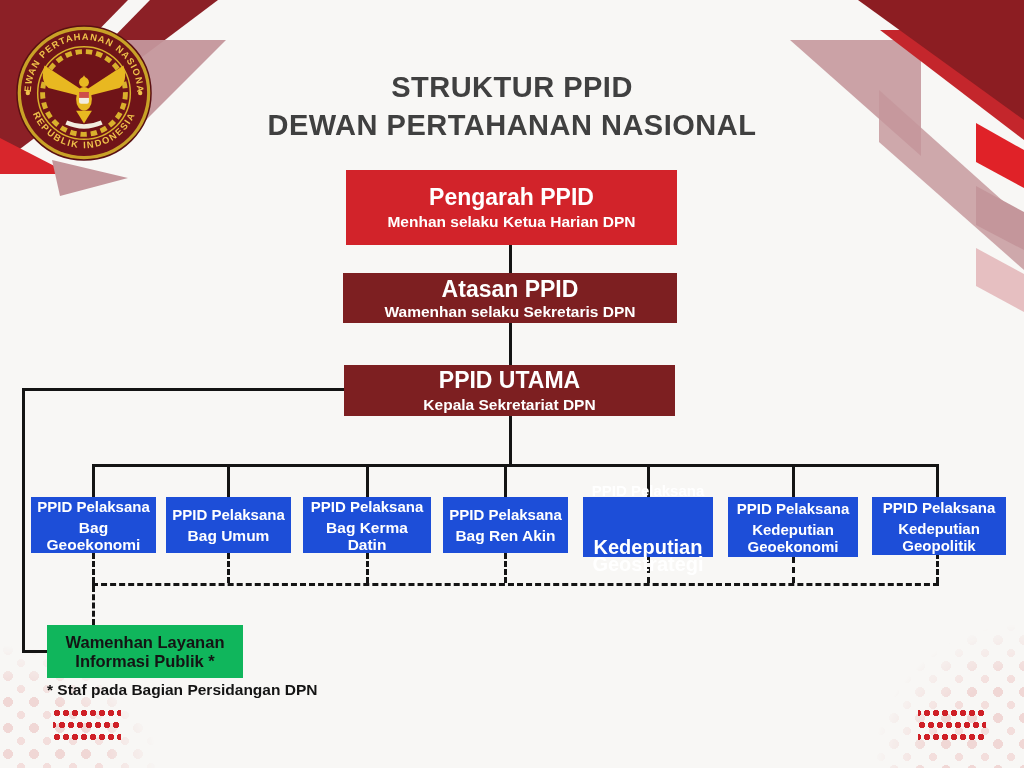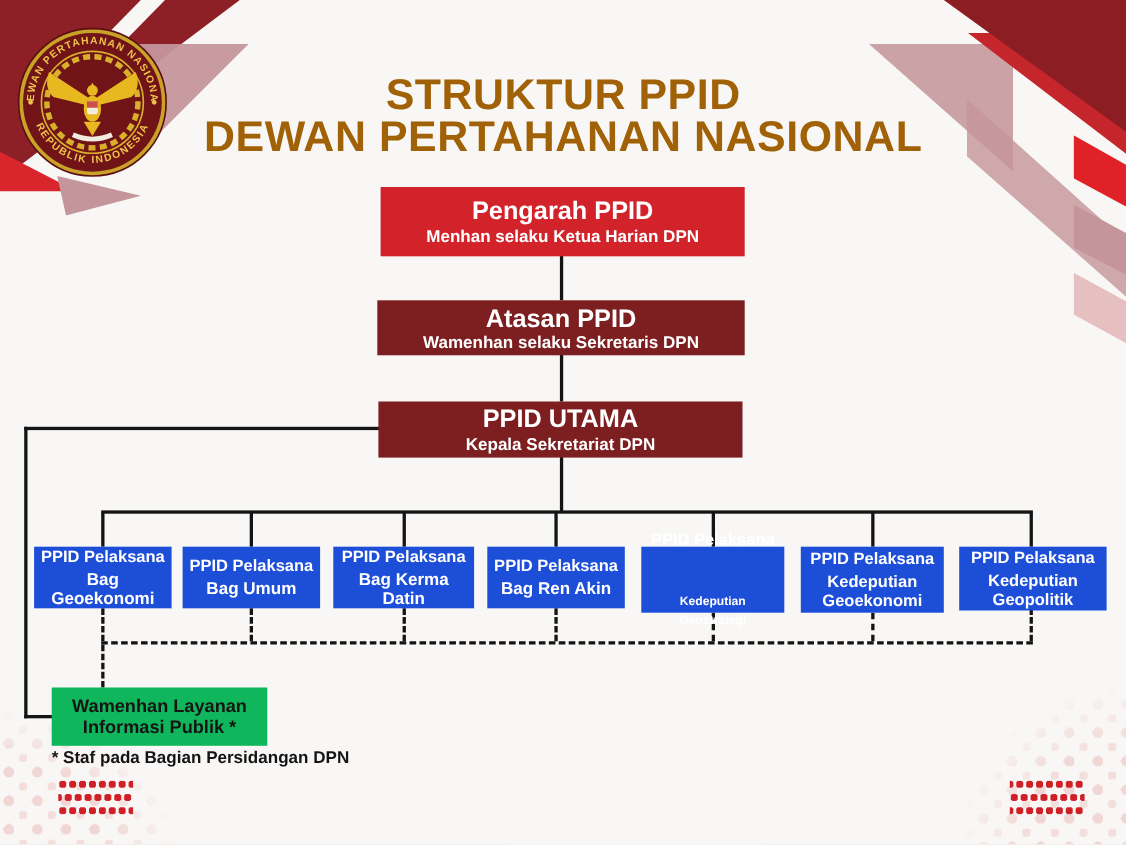--- a/index.html
+++ b/index.html
@@ -34,22 +34,22 @@
     mask-image:radial-gradient(ellipse 210px 200px at 100% 100%,#000 45%,transparent 72%);}
 
   .dotblock{position:absolute; width:68px; height:34px; background-image:
       radial-gradient(circle 3.4px at 4px 4px,#cf2027 97%,transparent 100%),
       radial-gradient(circle 3.4px at 4px 4px,#cf2027 97%,transparent 100%);
     background-size:9px 24px,9px 24px;}
   .db-left{left:53px; top:709px; background-position:0 0,5px 12px;}
   .db-right{left:918px; top:709px; background-position:5px 0,0 12px;}
 
   
-  .page-title{position:absolute; left:0; top:68px; width:100%; text-align:center; color:#a16207;
-    font-weight:800; font-size:39px; line-height:38px; letter-spacing:.5px;}
+  .page-title{position:absolute; left:0; top:68px; width:100%; text-align:center; color:#404040;
+    font-weight:800; font-size:29px; line-height:38px; letter-spacing:.5px;}
 
   
   .node{position:absolute; display:flex; flex-direction:column; justify-content:center; align-items:center;
     text-align:center; color:#fff; box-sizing:border-box;}
   .n-red{background:#d2232a;}
   .n-maroon{background:#7d1f21;}
   .n-blue{background:#1d4ed8;}
   .n-green{background:#10b65c; color:#141414;}
   .nt-big{font-size:23px; font-weight:800; line-height:26px;}
   .nt-sub{font-size:15.5px; font-weight:700; margin-top:3px;}
@@ -144,21 +144,21 @@
   <div class="dv" style="left:92px;top:553px;height:30px;"></div>
   <div class="dv" style="left:227px;top:553px;height:30px;"></div>
   <div class="dv" style="left:366px;top:553px;height:30px;"></div>
   <div class="dv" style="left:504px;top:553px;height:30px;"></div>
   <div class="dv" style="left:647px;top:557px;height:26px;"></div>
   <div class="dv" style="left:792px;top:557px;height:26px;"></div>
   <div class="dv" style="left:936px;top:553px;height:30px;"></div>
   <div class="dh" style="left:92px;top:583px;width:847px;"></div>
   <div class="dv" style="left:92px;top:586px;height:39px;"></div>
 
-  <div class="node n-red" style="left:346px;top:170px;width:331px;height:63px;">
+  <div class="node n-red" style="left:346px;top:170px;width:331px;height:75px;">
     <div class="nt-big">Pengarah PPID</div>
     <div class="nt-sub">Menhan selaku Ketua Harian DPN</div>
   </div>
 
   <div class="node n-maroon" style="left:343px;top:273px;width:334px;height:50px;">
     <div class="nt-big">Atasan PPID</div>
     <div class="nt-sub" style="margin-top:1px;">Wamenhan selaku Sekretaris DPN</div>
   </div>
 
   <div class="node n-maroon" style="left:344px;top:365px;width:331px;height:51px;">
@@ -177,21 +177,21 @@
   <div class="node n-blue bnode" style="left:303px;width:128px;">
     <div class="b-l1">PPID Pelaksana</div>
     <div class="b-l2">Bag Kerma Datin</div>
   </div>
   <div class="node n-blue bnode" style="left:443px;">
     <div class="b-l1">PPID Pelaksana</div>
     <div class="b-l2">Bag Ren Akin</div>
   </div>
   <div class="node n-blue bnode" style="left:583px;width:130px;height:60px;">
     <div class="b-l1">PPID Pelaksana</div>
-    <div class="b-l2" style="font-size:11px;margin-top:40px;">Kedeputian Geostrategi</div>
+    <div class="b-l2" style="font-size:20px;margin-top:40px;">Kedeputian Geostrategi</div>
   </div>
   <div class="node n-blue bnode" style="left:728px;width:130px;height:60px;">
     <div class="b-l1">PPID Pelaksana</div>
     <div class="b-l2" style="font-size:15px;">Kedeputian Geoekonomi</div>
   </div>
   <div class="node n-blue bnode" style="left:872px;width:134px;height:58px;">
     <div class="b-l1">PPID Pelaksana</div>
     <div class="b-l2" style="font-size:15px;">Kedeputian Geopolitik</div>
   </div>
 

